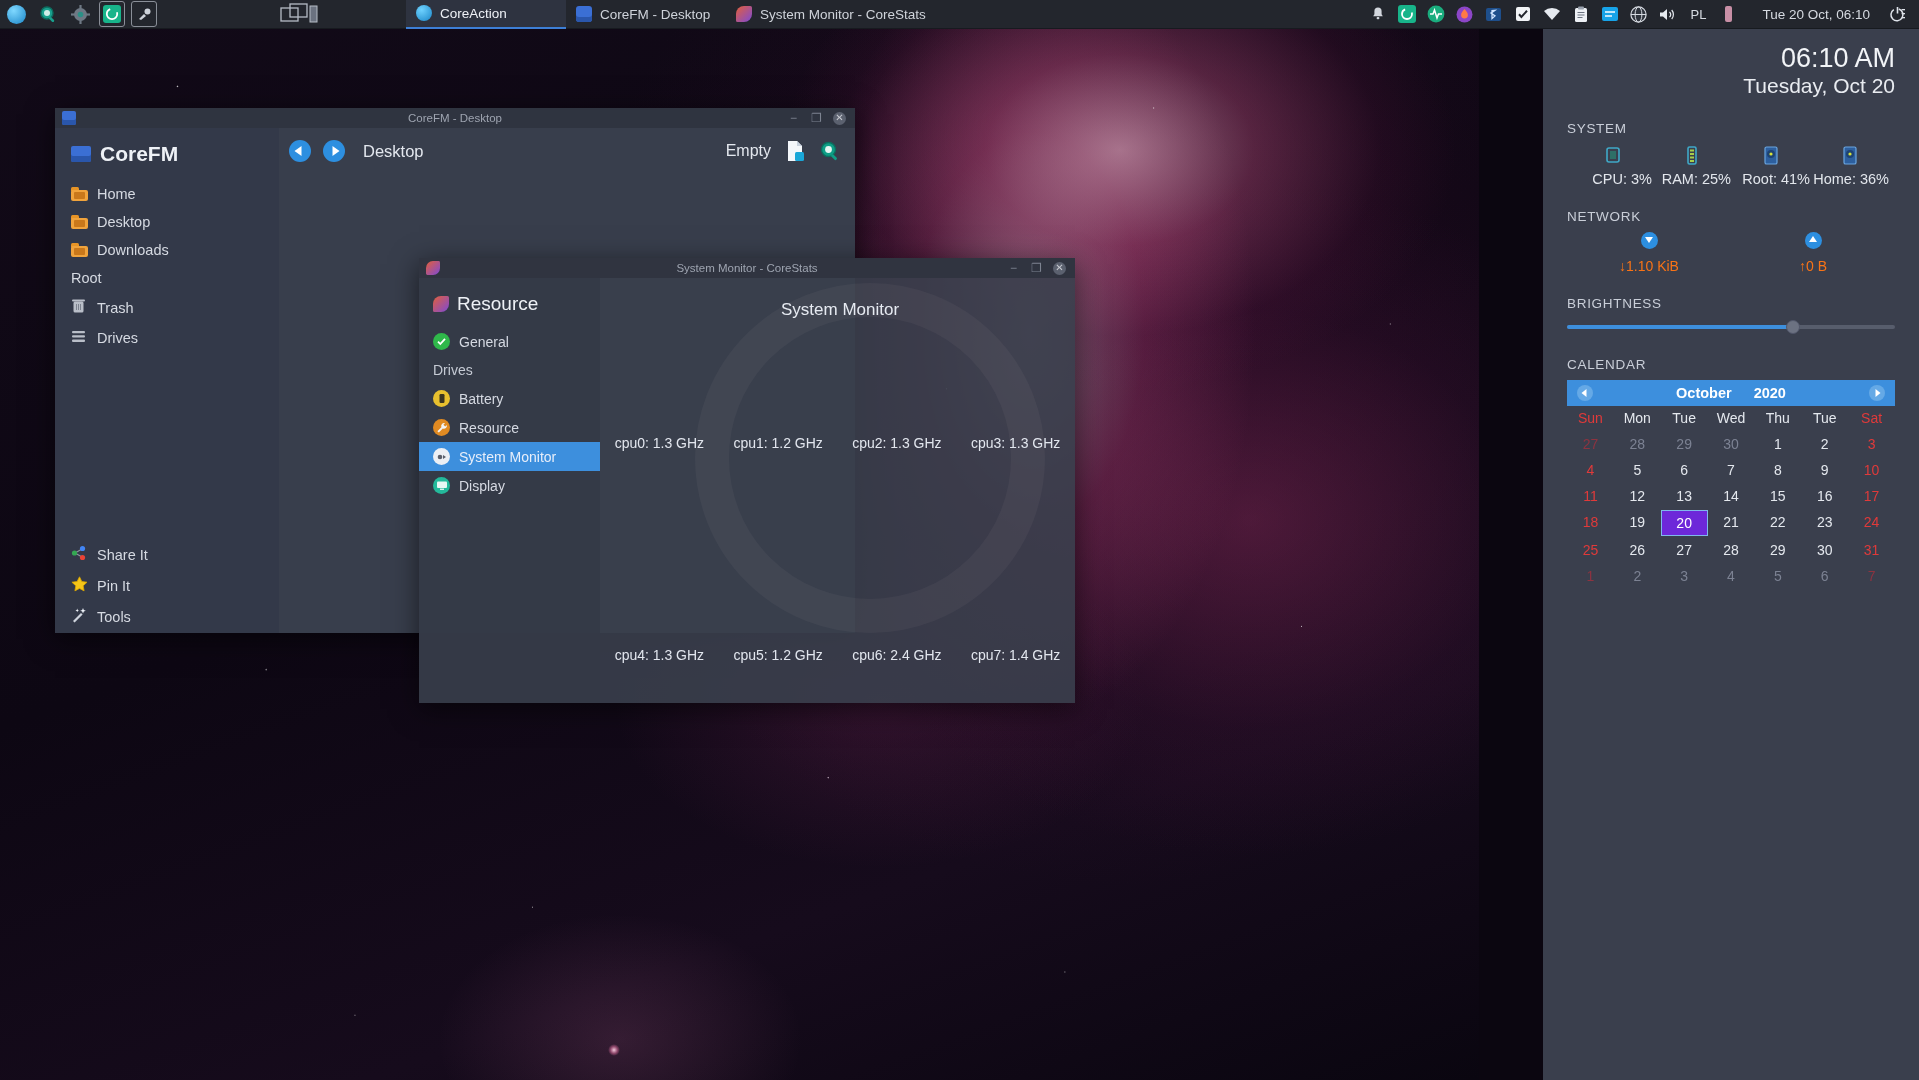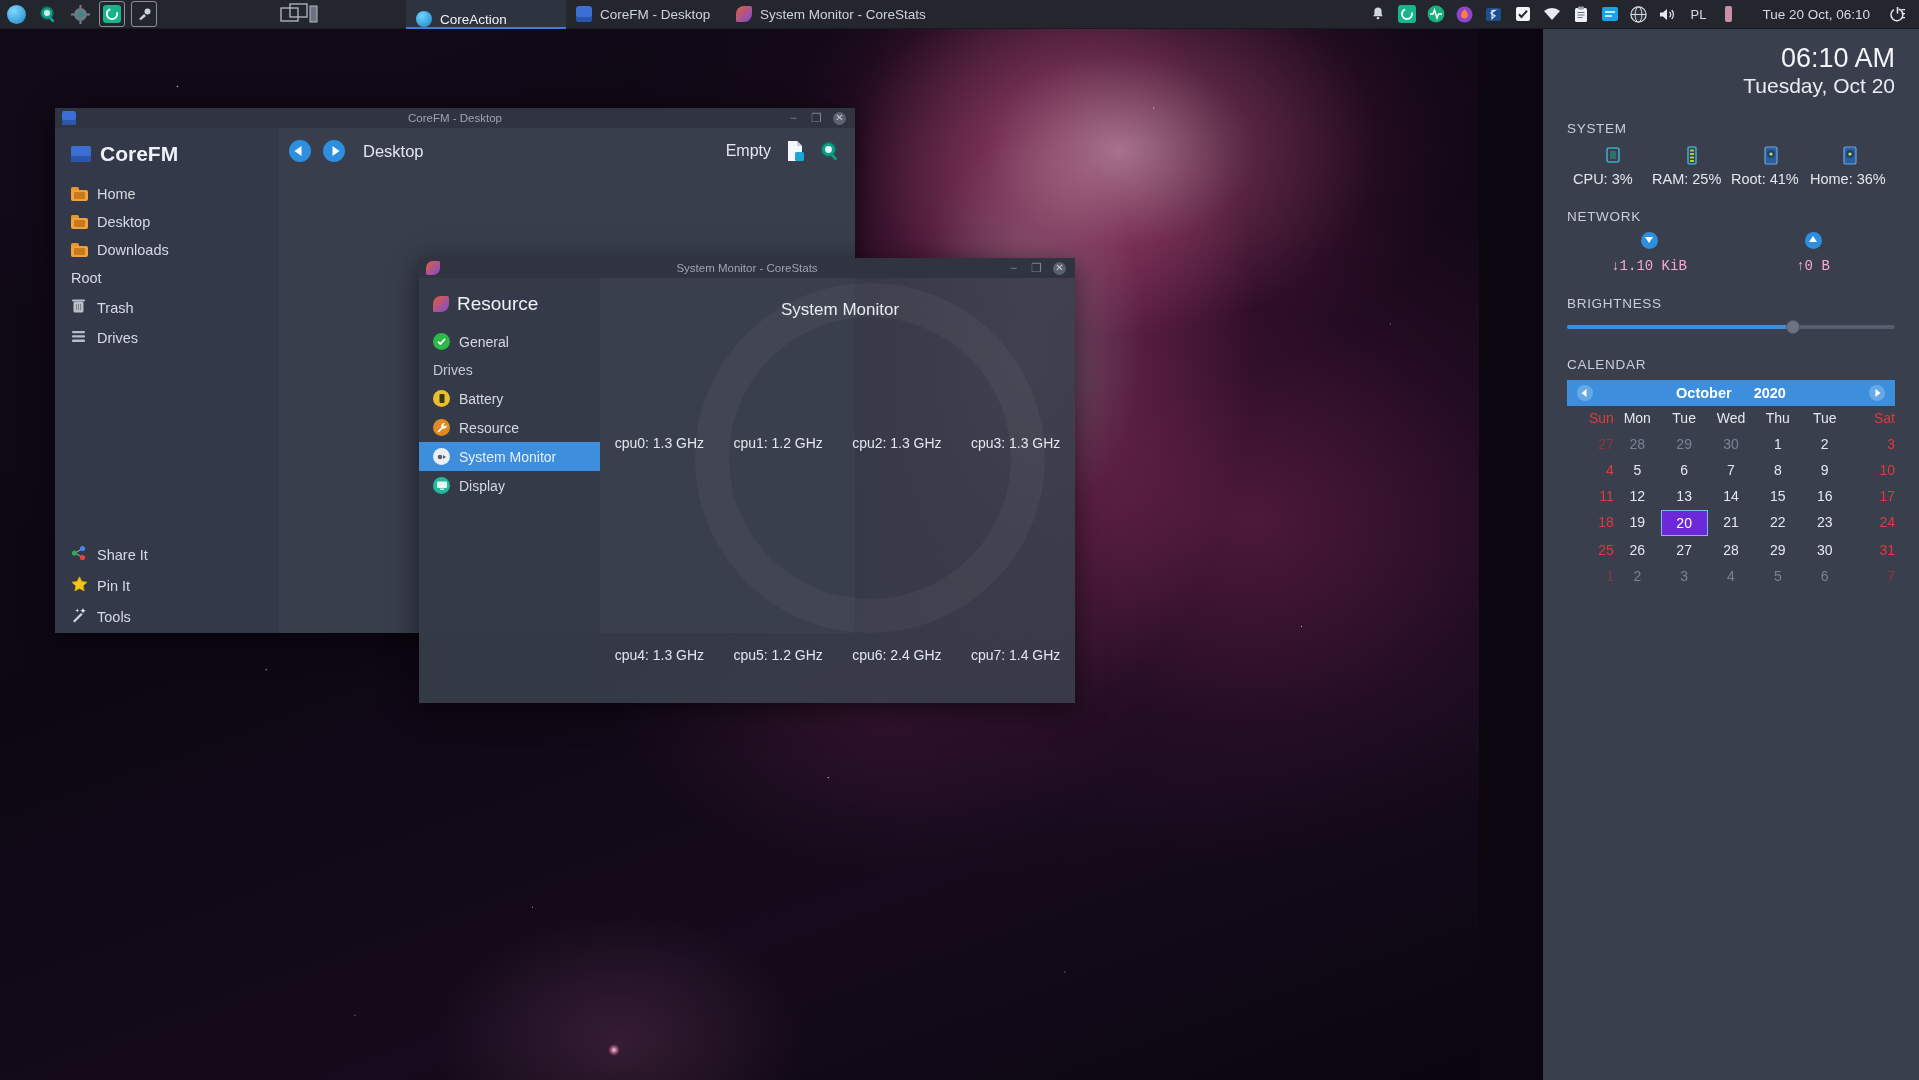--- a/index.html
+++ b/index.html
@@ -56,45 +56,45 @@
   }
   .tp-group{ display:flex; align-items:center; height:29px; }
   .tp-ico{ width:26px; height:26px; display:flex; align-items:center; justify-content:center;
     margin:0 3px; border-radius:3px; }
   .tp-box{ border:1px solid #8a8f98; }
   .glyph-circ{ width:19px; height:19px; border-radius:50%; display:block; }
 
   .tp-tasks{ display:flex; align-items:center; height:29px; margin-left:80px; }
   .tp-task{ display:flex; align-items:center; height:29px; padding:0 14px 0 10px; gap:8px;
     color:#cfd3da; font-size:13.5px; min-width:160px; }
-  .tp-task.active{ background:#2e3340; border-bottom:2px solid #3d7fd6; color:#eef1f6;align-items:flex-end; }
+  .tp-task.active{ background:#2e3340; border-bottom:2px solid #3d7fd6; color:#eef1f6; }
   .tp-task .t-ic{ width:16px; height:16px; flex:0 0 16px; border-radius:3px; }
 
   .tp-tray{ margin-left:auto; display:flex; align-items:center; gap:2px; padding-right:8px; }
   .tray-ic{ width:27px; height:26px; display:flex; align-items:center; justify-content:center; }
   .tray-ic svg{ display:block; }
   #clock-text{ color:#d6dae1; font-size:13.5px; padding:0 12px 0 18px; white-space:nowrap; }
 
   
   #dash{
     position:absolute; right:0; top:29px; width:376px; height:1051px;
     background:#3a3f4d; z-index:40; padding:14px 24px 0 24px; color:#e4e7ec;
   }
   #dash .clock{ text-align:right; }
   #dash .clock .time{ font-size:27px; color:#f2f4f7; line-height:1.12; }
   #dash .clock .date{ font-size:21px; color:#e9ecf1; line-height:1.25; }
   .sec-title{ font-size:13.5px; letter-spacing:.7px; color:#c9ced8; margin:22px 0 8px 0; }
   #dash .stats{ display:flex; justify-content:space-between; padding:0 6px; }
-  .stat{ width:92px; text-align:left; }
+  .stat{ width:92px; text-align:right; }
   .stat .ico{ height:24px; display:flex; align-items:center; justify-content:center; margin-bottom:3px; }
   .stat .lbl{ font-size:14.5px; color:#e2e6ec; }
   #dash .netrow{ display:flex; }
   .netitem{ flex:1; text-align:center; }
   .netitem .ico{ height:22px; margin-bottom:4px; }
-  .netitem .lbl{ font-size:14px; color:#f9a8d4;font-family:Liberation Mono, monospace; }
+  .netitem .lbl{ font-size:14px; color:#f97316; }
   .dl-arrow,.ul-arrow{ width:17px; height:17px; border-radius:50%; display:inline-block;
      background:#2d8fe0; position:relative; }
   .dl-arrow:after,.ul-arrow:after{ content:""; position:absolute; left:50%; top:50%;
      transform:translate(-50%,-50%); border-left:4px solid transparent; border-right:4px solid transparent; }
   .dl-arrow:after{ border-top:6px solid #fff; margin-top:-1px; }
   .ul-arrow:after{ border-bottom:6px solid #fff; margin-top:-2px; }
 
   #brightness-slider{ position:relative; height:16px; margin-top:4px; }
   #brightness-slider .track{ position:absolute; top:6px; left:0; right:0; height:4px;
      background:#575d6c; border-radius:2px; }
@@ -110,21 +110,21 @@
      position:relative; cursor:pointer; }
   .cal-head .nav:after{ content:""; position:absolute; left:50%; top:50%;
      transform:translate(-50%,-50%); border-top:4px solid transparent; border-bottom:4px solid transparent; }
   .cal-head .nav.prev:after{ border-right:5px solid #fff; margin-left:-1px; }
   .cal-head .nav.next:after{ border-left:5px solid #fff; margin-left:1px; }
   .cal-head .mid{ flex:1; text-align:center; font-weight:bold; font-size:14.5px; }
   .cal-head .mid span{ margin:0 9px; }
   .cal-grid{ display:grid; grid-template-columns:repeat(7,1fr); row-gap:2px; }
   .cal-grid div{ text-align:center; font-size:14px; padding:4px 0; color:#e4e8ee; }
   .cal-grid .dow{ font-size:14px; }
-  .cal-grid .wk{ color:#e03a3a;text-align:right; }
+  .cal-grid .wk{ color:#e03a3a; }
   .cal-grid .muted{ color:#7c8293; }
   .cal-grid .muted.wk{ color:#8d3340; }
   .cal-grid .today{ background:#6d28d9; color:#fff; border:1px solid #7fb8ec; }
 
   
   .window{ position:absolute; z-index:20; box-shadow:0 6px 26px rgba(0,0,0,.55); }
   .titlebar{ height:20px; display:flex; align-items:center; background:#2f3440;
      color:#9ea4b0; font-size:11.5px; position:relative; }
   .titlebar .tb-ic{ width:14px; height:14px; margin-left:7px; }
   .titlebar .tb-title{ position:absolute; left:0; right:0; text-align:center; pointer-events:none; }

